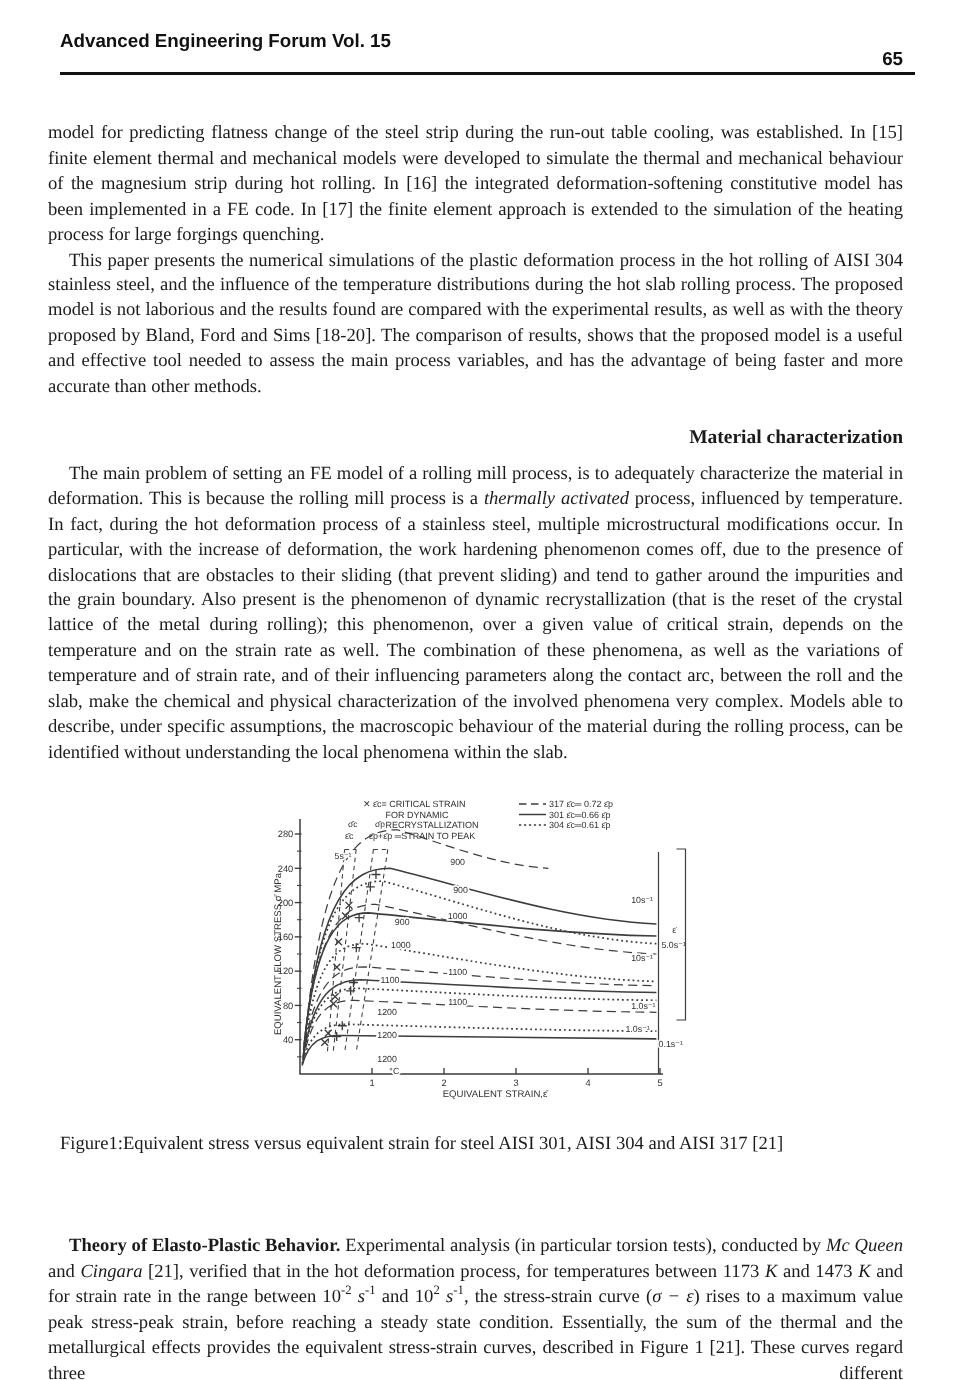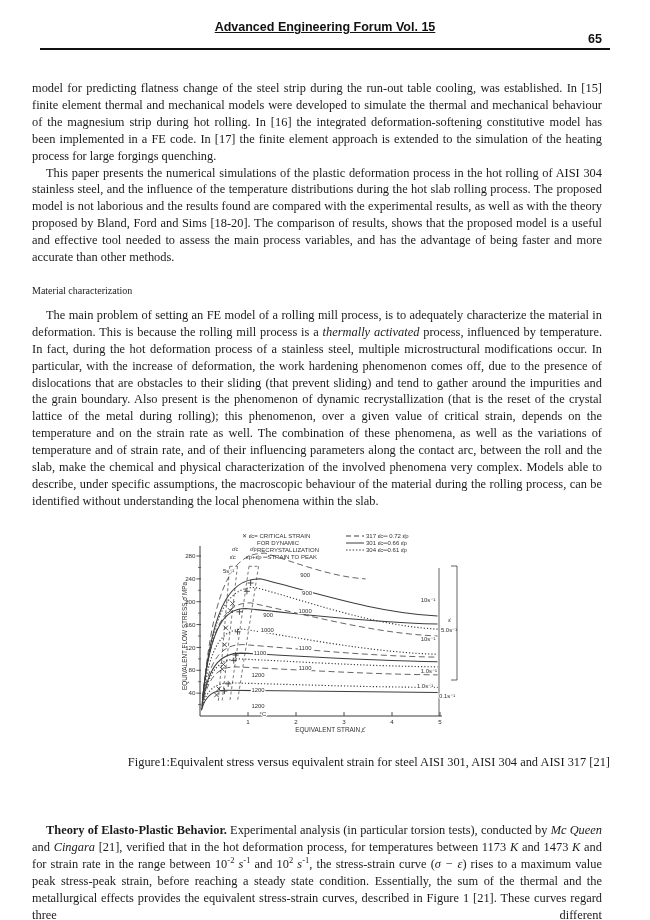--- a/index.html
+++ b/index.html
@@ -7,44 +7,44 @@
     position:relative;width:650px;height:920px;margin:0 auto;
     background:#ffffff;overflow:hidden;
     font-family:"Liberation Serif","DejaVu Serif",serif;
     color:#1b1b1b;
   }
   .header{
     position:absolute;top:20px;left:40px;width:570px;height:18px;
     font-family:"Liberation Sans","DejaVu Sans",sans-serif;
     font-weight:bold;font-size:12.5px;color:#111;
   }
-  .journal{position:absolute;left:0;right:0;text-align:center;text-decoration:underline;}
+  .journal{position:absolute;left:0;right:0;}
   .pagenum{position:absolute;right:8px;top:12px;}
   .rule{position:absolute;top:48px;left:40px;width:570px;height:2px;background:#111;}
   .textblock{
     position:absolute;left:32px;width:570px;
     font-size:12.4px;line-height:16.9px;text-align:justify;
   }
   .textblock p{margin:0;}
   .indent{text-indent:14px;}
   .justify-last{text-align-last:justify;margin-top:36px;}
   #block-intro{top:80px;}
   #block-material{top:283px;}
   #block-theory{top:786px;}
   .section-heading{
-    font-weight:normal;font-size:10px;margin:0 0 7px 0 !important;text-align:left;
+    font-weight:bold;font-size:13px;margin:0 0 7px 0 !important;text-align:right;
   }
   .runin{font-weight:bold;}
   i.run{}
   sup{font-size:8.5px;line-height:0;}
   .figure-wrap{position:absolute;top:528px;left:0;width:650px;text-align:center;}
   .figure-wrap svg{display:inline-block;}
   .caption{
     position:absolute;top:755px;left:40px;width:570px;
-    font-size:12.4px;text-align:right;
+    font-size:12.4px;text-align:left;
   }
 </style>
 </head>
 <body>
 
 <div class="page">
 
   <div class="header">
     <div class="journal">Advanced Engineering Forum Vol. 15</div>
     <div class="pagenum">65</div>

